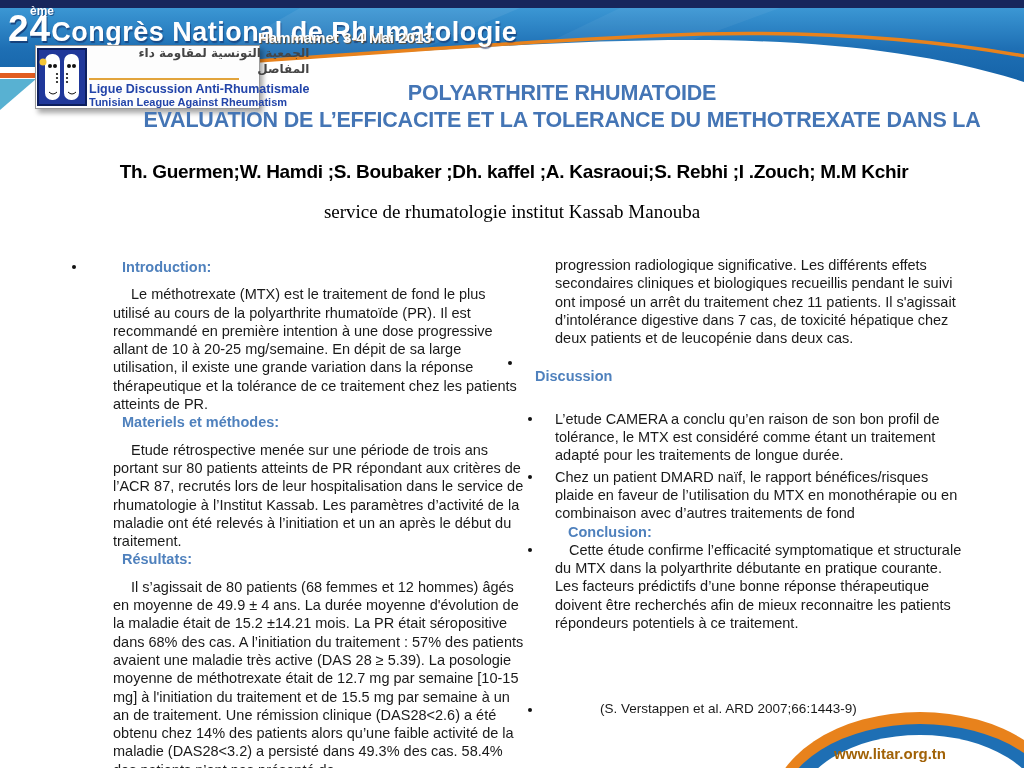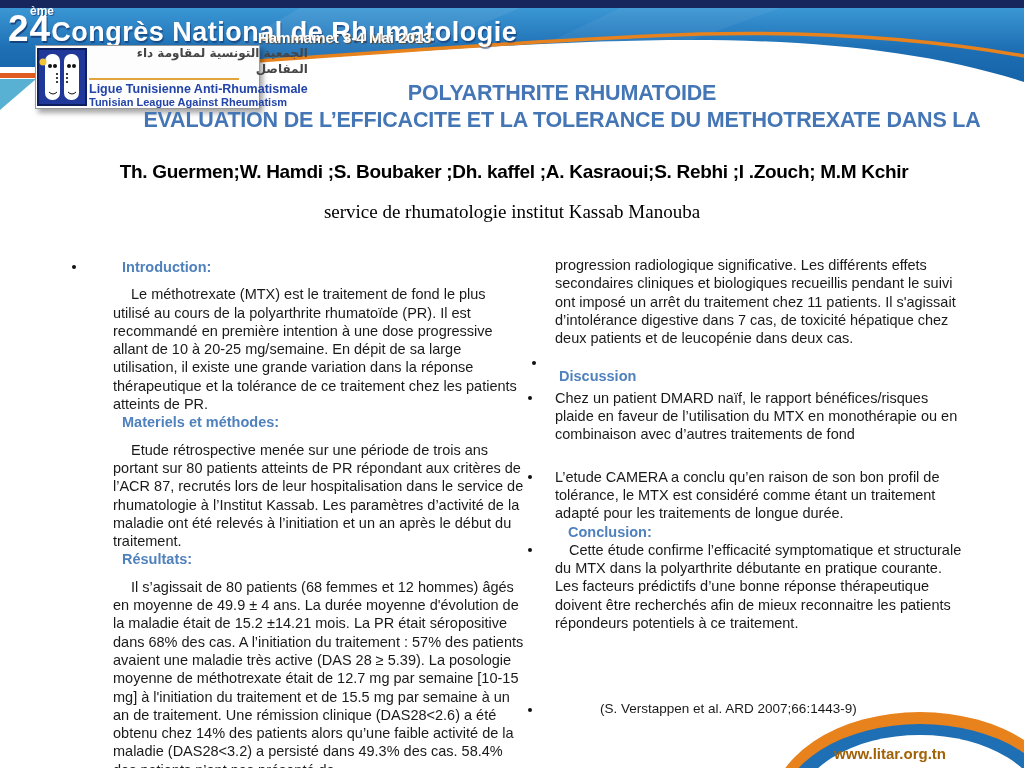--- a/index.html
+++ b/index.html
@@ -39,21 +39,21 @@
         font-family:"Liberation Serif",serif;font-size:19px;font-weight:normal;color:#000;}
 
   
   .col{position:absolute;font-size:14.5px;line-height:18.3px;color:#1a1a1a;}
   .col-left{left:70px;top:254px;width:455px;padding-top:4px;}
   .col-right{left:517px;top:254px;width:465px;padding-top:2px;}
   .sec-h{color:#4f81bd;font-weight:bold;position:relative;}
   .col-left .sec-h{margin-left:52px;}
   .col-left p{margin:9px 0 0 43px;width:412px;text-indent:18px;}
   .col-right .body-txt{margin-left:38px;width:414px;position:relative;}
-  .col-right .sec-h{margin-left:42px;}
+  .col-right .sec-h{margin-left:18px;}
   .col-right .sec-h.conclusion{margin-left:51px;}
   .bullet{position:absolute;width:4px;height:4px;border-radius:50%;background:#111;}
   .ref{position:absolute;left:83px;top:446px;font-size:13.5px;color:#1a1a1a;}
 
   
   .footer-swoosh{position:absolute;right:0;bottom:0;width:300px;height:68px;z-index:1;}
   .site-url{position:absolute;right:78px;bottom:6px;z-index:2;color:#a16207;
         font-size:15px;font-weight:bold;}
 </style>
 </head>
@@ -99,21 +99,21 @@
         <circle cx="30" cy="26" r="1.1" fill="#111"></circle>
       <circle cx="30" cy="30" r="1.1" fill="#111"></circle>
         <circle cx="30" cy="34" r="1.1" fill="#111"></circle>
       <circle cx="6" cy="14" r="3.5" fill="#f2c437"></circle>
       <path d="M12,44 q4,4 8,0" stroke="#111" stroke-width="1" fill="none"></path>
       <path d="M31,44 q4,4 8,0" stroke="#111" stroke-width="1" fill="none"></path>
     </svg>
     <div class="logo-texts">
       <div class="t-arabic">الجمعية التونسية لمقاومة داء المفاصل</div>
       <div class="t-div"></div>
-      <div class="t-fr">Ligue Tunisienne Anti-Rhumatismale</div>
+      <div class="t-fr">Ligue Discussion Anti-Rhumatismale</div>
       <div class="t-en">Tunisian League Against Rheumatism</div>
     </div>
   </div>
 
   <div class="main-title">
     <div>POLYARTHRITE RHUMATOIDE</div>
     <div>EVALUATION DE L’EFFICACITE ET LA TOLERANCE DU METHOTREXATE DANS LA</div>
   </div>
 
   <div class="authors">Th. Guermen;W. Hamdi ;S. Boubaker ;Dh. kaffel ;A. Kasraoui;S. Rebhi ;I .Zouch; M.M Kchir</div>
@@ -136,28 +136,28 @@
   </div>
 
   <div class="col col-right">
     <div class="body-txt">progression radiologique significative. Les différents effets secondaires cliniques et biologiques recueillis pendant le suivi ont imposé un arrêt du traitement chez 11 patients. Il s'agissait d’intolérance digestive dans 7 cas, de toxicité hépatique chez deux patients et de leucopénie dans deux cas.</div>
 
     <div class="sec-h" style="margin-top:20px;">
       <span class="bullet" style="left:-27px;top:-6px;"></span>
       <span>Discussion</span>
     </div>
 
+    <div class="body-txt" style="margin-top:24px;">
+      <span class="bullet" style="left:-27px;top:7px;"></span>
+      <span>L’etude CAMERA a conclu qu’en raison de son bon profil de tolérance, le MTX est considéré comme étant un traitement adapté pour les traitements de longue durée.</span>
+    </div>
+
     <div class="body-txt" style="margin-top:3px;">
       <span class="bullet" style="left:-27px;top:7px;"></span>
       <span>Chez un patient DMARD naïf, le rapport bénéfices/risques plaide en  faveur de l’utilisation du MTX en monothérapie ou en combinaison avec d’autres traitements de fond</span>
-    </div>
-
-    <div class="body-txt" style="margin-top:24px;">
-      <span class="bullet" style="left:-27px;top:7px;"></span>
-      <span>L’etude CAMERA a conclu qu’en raison de son bon profil de tolérance, le MTX est considéré comme étant un traitement adapté pour les traitements de longue durée.</span>
     </div>
 
     <div class="sec-h conclusion">
       <span>Conclusion:</span>
     </div>
 
     <div class="body-txt" style="text-indent:14px;">
       <span class="bullet" style="left:-27px;top:7px;"></span>
       <span>Cette étude confirme l’efficacité symptomatique et structurale du MTX dans la polyarthrite débutante en pratique courante. Les facteurs prédictifs d’une bonne réponse thérapeutique doivent être recherchés afin de mieux reconnaitre les patients répondeurs potentiels à ce traitement.</span>
     </div>

